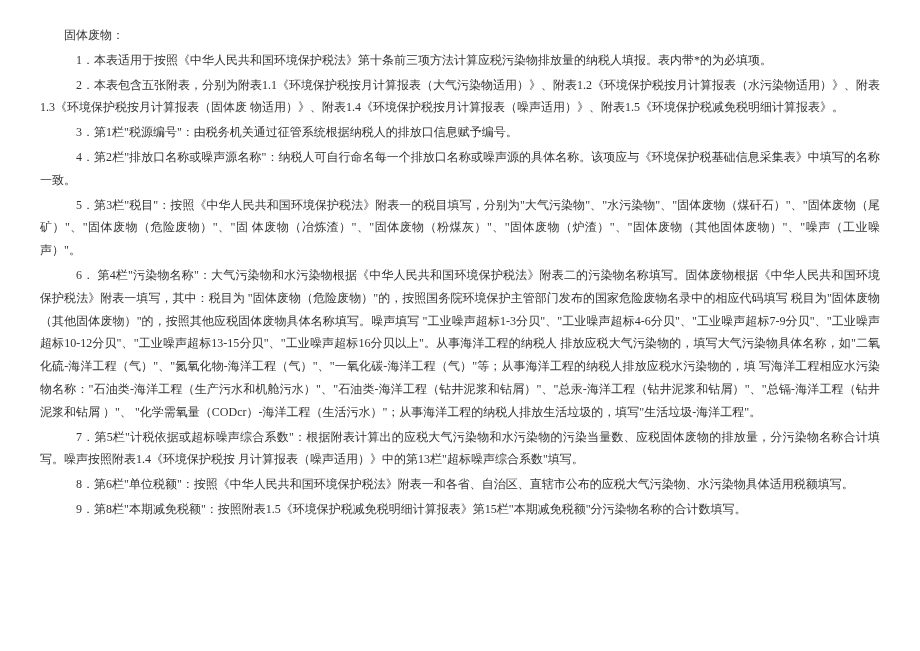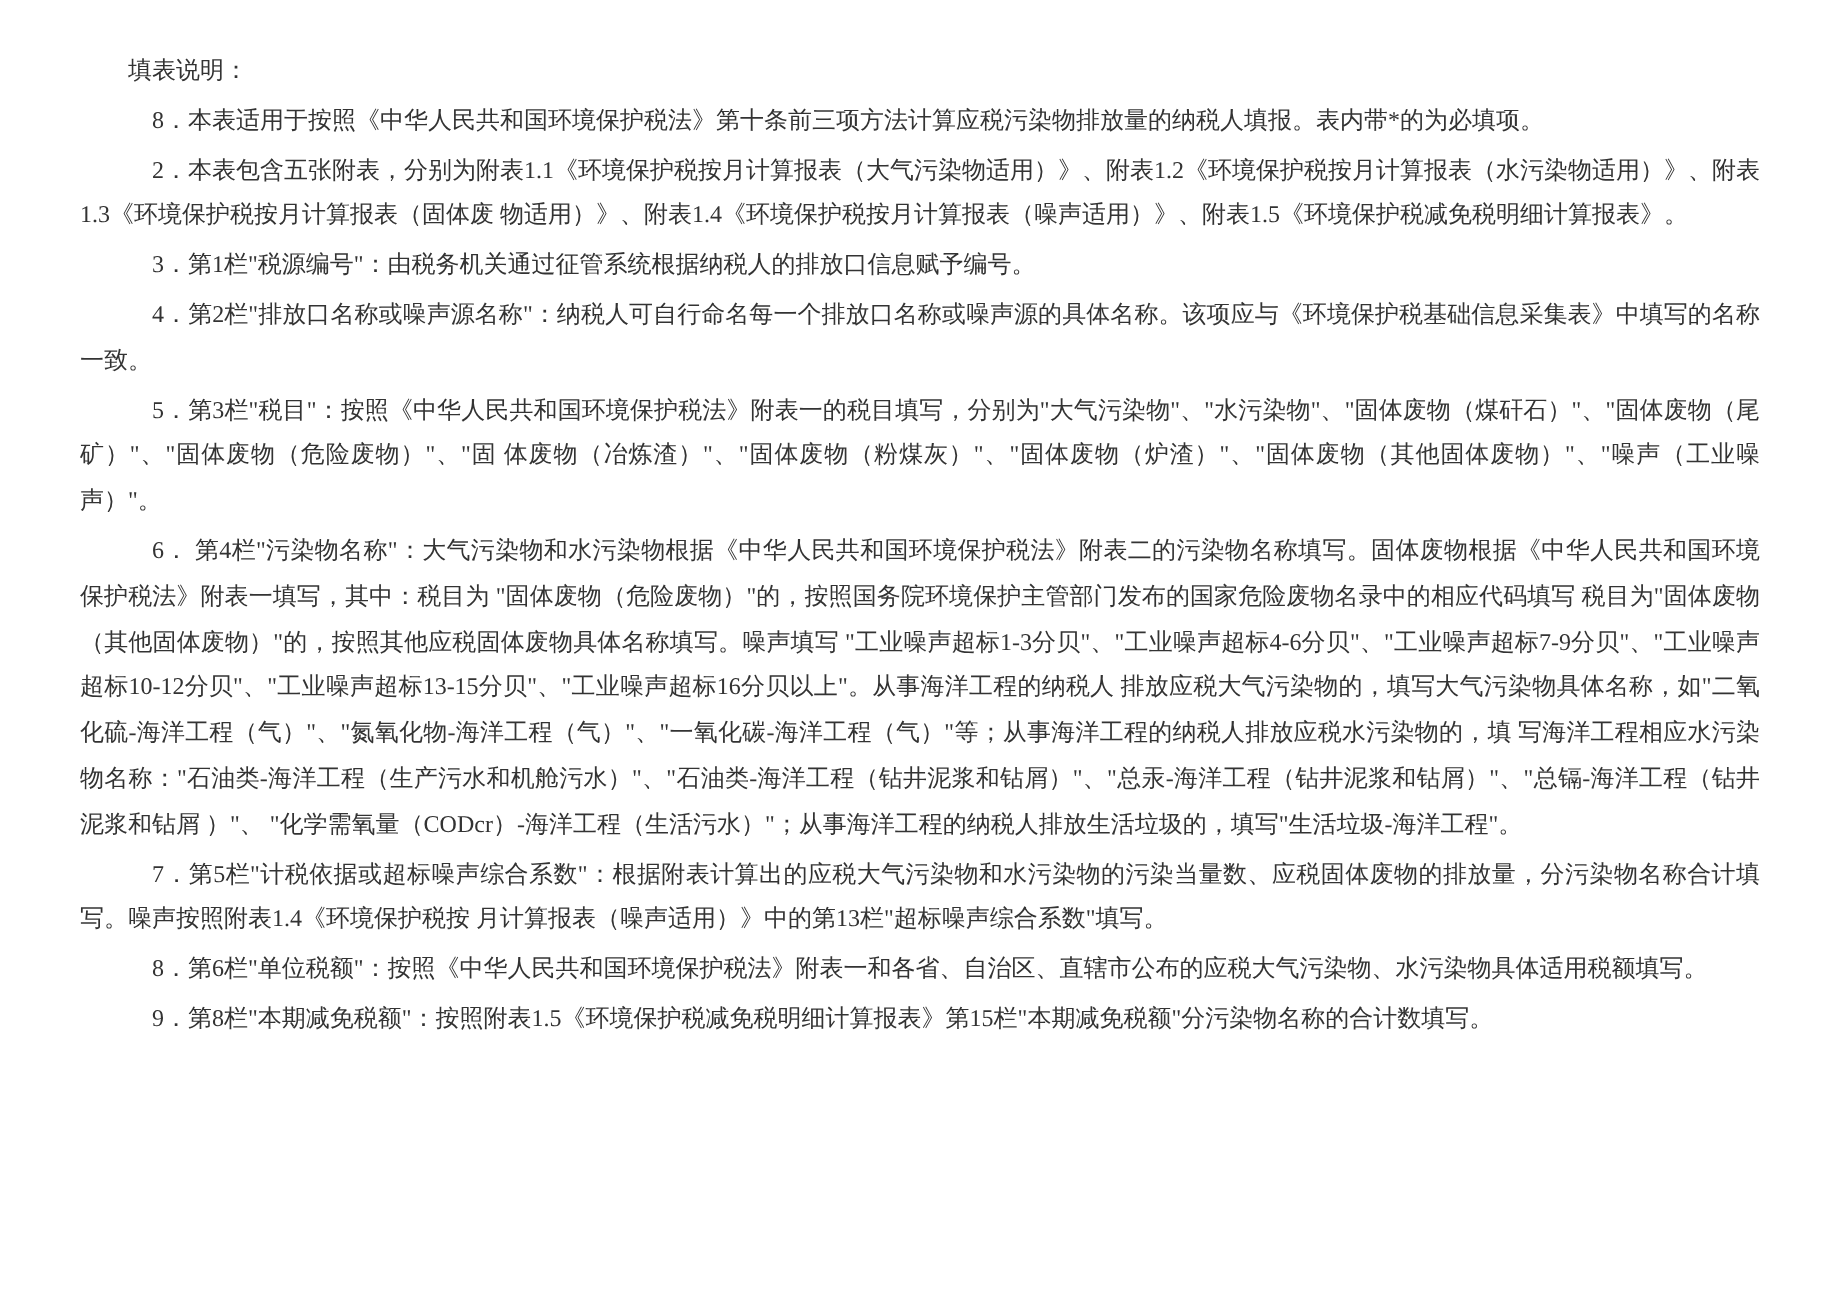--- a/index.html
+++ b/index.html
@@ -22,22 +22,22 @@
     }
     .item {
       text-indent: 3em;
       text-align: justify;
       margin-bottom: 2px;
     }
   </style>
 </head>
 <body>
 
-<div class="title">填表说明：</div>
-<div class="item">8．本表适用于按照《中华人民共和国环境保护税法》第十条前三项方法计算应税污染物排放量的纳税人填报。表内带*的为必填项。</div>
+<div class="title">固体废物：</div>
+<div class="item">1．本表适用于按照《中华人民共和国环境保护税法》第十条前三项方法计算应税污染物排放量的纳税人填报。表内带*的为必填项。</div>
 <div class="item">2．本表包含五张附表，分别为附表1.1《环境保护税按月计算报表（大气污染物适用）》、附表1.2《环境保护税按月计算报表（水污染物适用）》、附表1.3《环境保护税按月计算报表（固体废  物适用）》、附表1.4《环境保护税按月计算报表（噪声适用）》、附表1.5《环境保护税减免税明细计算报表》。</div>
 <div class="item">3．第1栏"税源编号"：由税务机关通过征管系统根据纳税人的排放口信息赋予编号。</div>
 <div class="item">4．第2栏"排放口名称或噪声源名称"：纳税人可自行命名每一个排放口名称或噪声源的具体名称。该项应与《环境保护税基础信息采集表》中填写的名称一致。</div>
 <div class="item">5．第3栏"税目"：按照《中华人民共和国环境保护税法》附表一的税目填写，分别为"大气污染物"、"水污染物"、"固体废物（煤矸石）"、"固体废物（尾矿）"、"固体废物（危险废物）"、"固  体废物（冶炼渣）"、"固体废物（粉煤灰）"、"固体废物（炉渣）"、"固体废物（其他固体废物）"、"噪声（工业噪声）"。</div>
 <div class="item">6．  第4栏"污染物名称"：大气污染物和水污染物根据《中华人民共和国环境保护税法》附表二的污染物名称填写。固体废物根据《中华人民共和国环境保护税法》附表一填写，其中：税目为  "固体废物（危险废物）"的，按照国务院环境保护主管部门发布的国家危险废物名录中的相应代码填写 税目为"固体废物（其他固体废物）"的，按照其他应税固体废物具体名称填写。噪声填写  "工业噪声超标1-3分贝"、"工业噪声超标4-6分贝"、"工业噪声超标7-9分贝"、"工业噪声超标10-12分贝"、"工业噪声超标13-15分贝"、"工业噪声超标16分贝以上"。从事海洋工程的纳税人   排放应税大气污染物的，填写大气污染物具体名称，如"二氧化硫-海洋工程（气）"、"氮氧化物-海洋工程（气）"、"一氧化碳-海洋工程（气）"等；从事海洋工程的纳税人排放应税水污染物的，填 写海洋工程相应水污染物名称："石油类-海洋工程（生产污水和机舱污水）"、"石油类-海洋工程（钻井泥浆和钻屑）"、"总汞-海洋工程（钻井泥浆和钻屑）"、"总镉-海洋工程（钻井泥浆和钻屑    ）"、  "化学需氧量（CODcr）-海洋工程（生活污水）"；从事海洋工程的纳税人排放生活垃圾的，填写"生活垃圾-海洋工程"。</div>
 <div class="item">7．第5栏"计税依据或超标噪声综合系数"：根据附表计算出的应税大气污染物和水污染物的污染当量数、应税固体废物的排放量，分污染物名称合计填写。噪声按照附表1.4《环境保护税按  月计算报表（噪声适用）》中的第13栏"超标噪声综合系数"填写。</div>
 <div class="item">8．第6栏"单位税额"：按照《中华人民共和国环境保护税法》附表一和各省、自治区、直辖市公布的应税大气污染物、水污染物具体适用税额填写。</div>
 <div class="item">9．第8栏"本期减免税额"：按照附表1.5《环境保护税减免税明细计算报表》第15栏"本期减免税额"分污染物名称的合计数填写。</div>
 
 </body></html>

